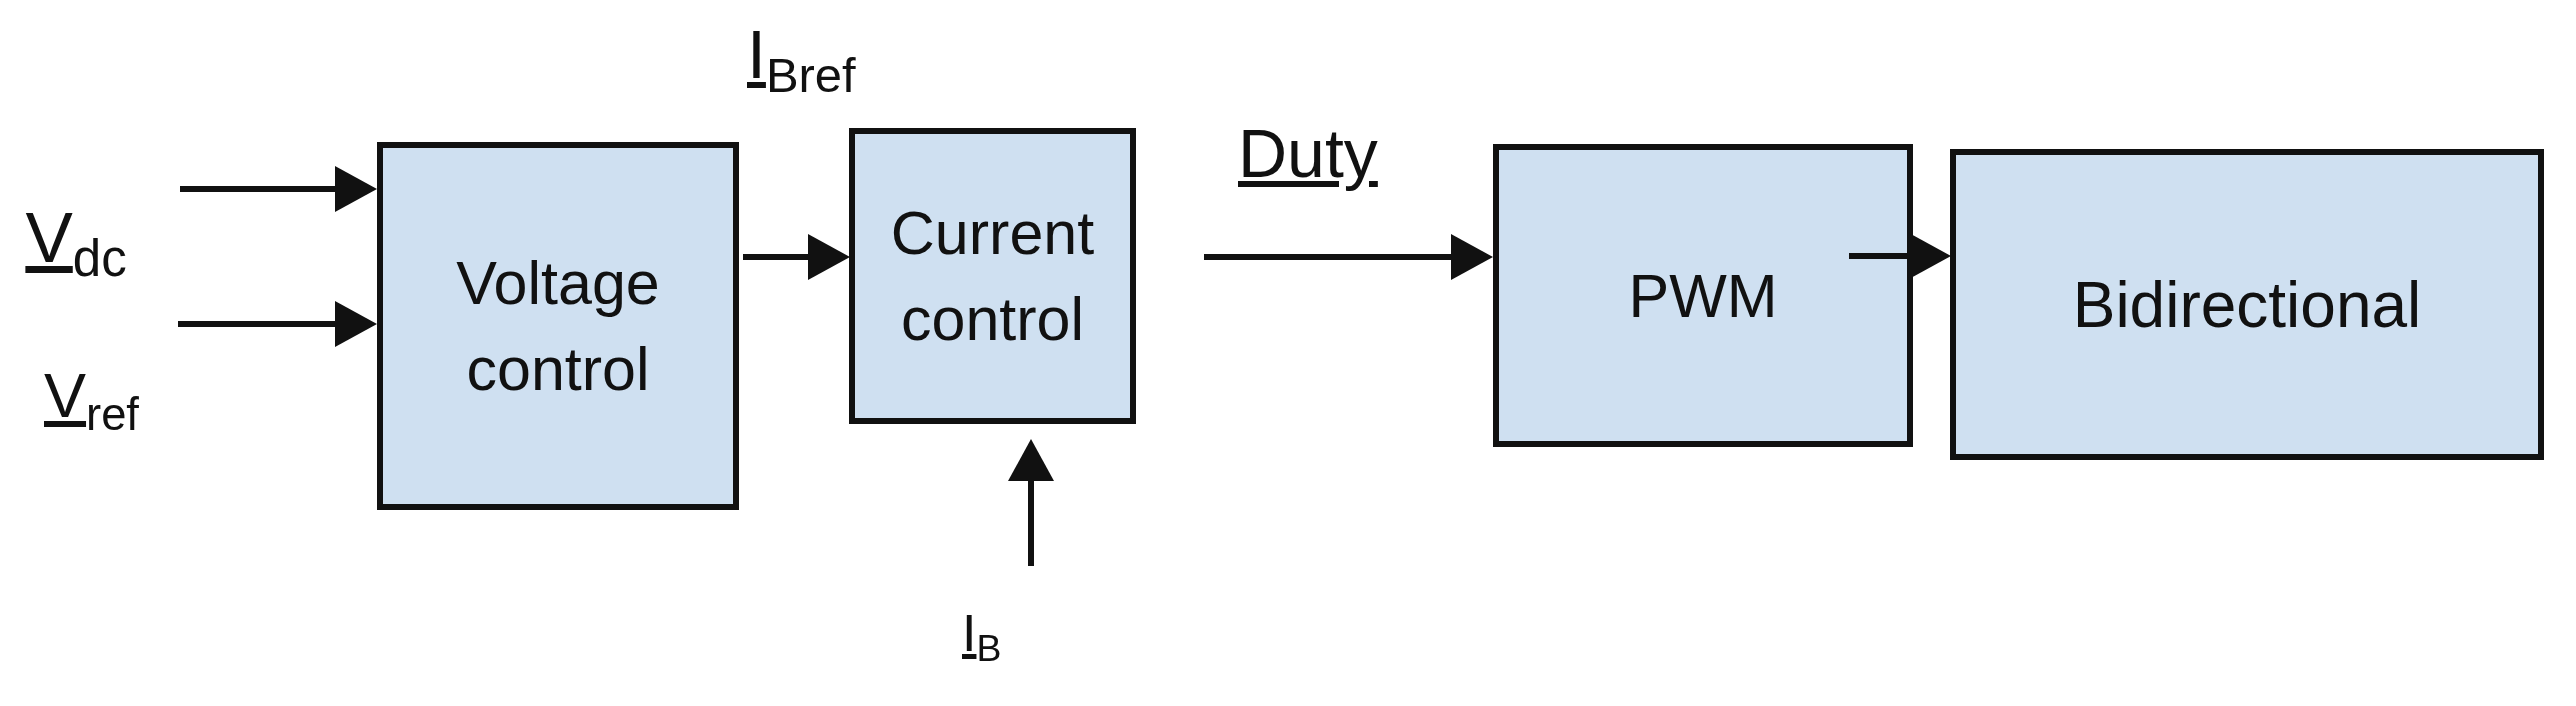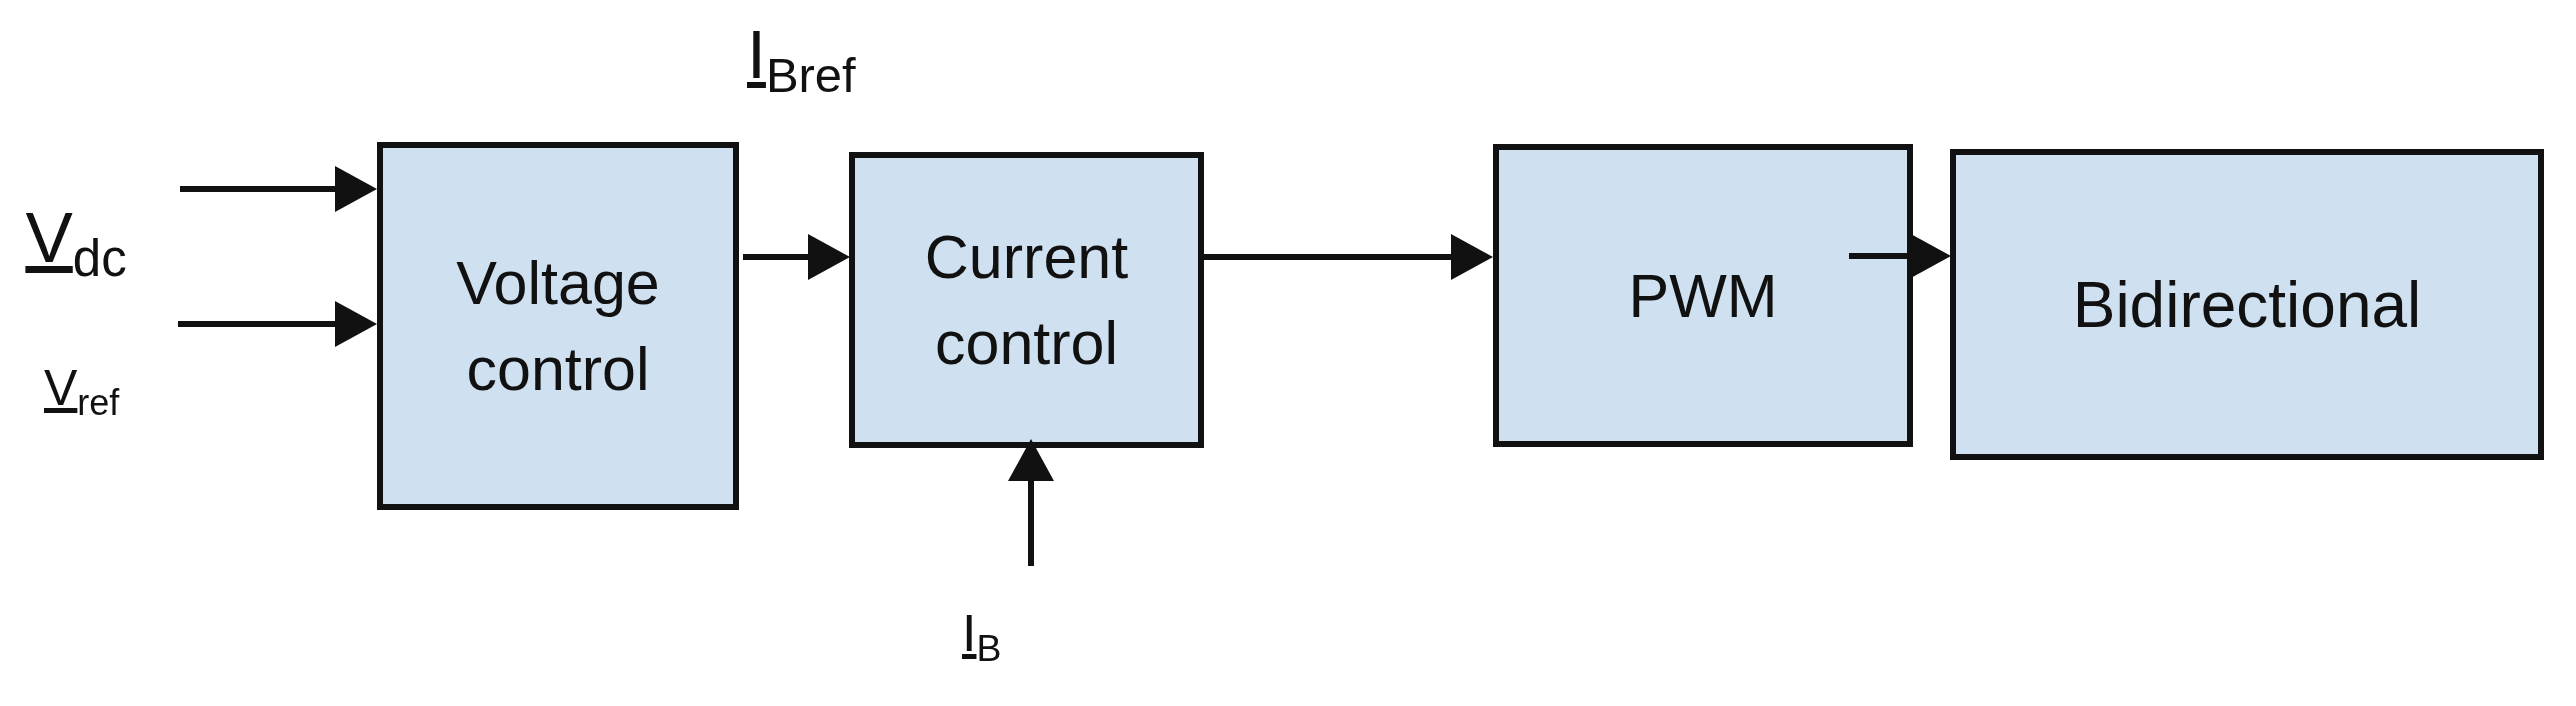--- a/index.html
+++ b/index.html
@@ -21,28 +21,28 @@
   .block{
     position:absolute;
     box-sizing:border-box;
     background:var(--block-fill);
     border:6px solid var(--line);
     display:flex;flex-direction:column;
     align-items:center;justify-content:center;
     text-align:center;
   }
   .b-voltage{left:377px;top:142px;width:362px;height:368px;font-size:61px;line-height:86px;}
-  .b-current{left:849px;top:152px;width:355px;height:296px;font-size:61px;line-height:86px;}
+  .b-current{left:849px;top:128px;width:287px;height:296px;font-size:61px;line-height:86px;}
   .b-pwm    {left:1493px;top:144px;width:420px;height:303px;font-size:61px;line-height:68px;}
   .b-bidi   {left:1950px;top:149px;width:594px;height:311px;font-size:64px;line-height:90px;}
   
   .sig{position:absolute;white-space:nowrap;z-index:3;text-decoration:underline;}
   .sig sub{font-size:0.72em;line-height:0;vertical-align:-0.28em;}
   .l-vdc  {left:25.4px;  top:197px;font-size:71px;}
-  .l-vref {left:44px;  top:359px;font-size:50px;}
+  .l-vref {left:44px;  top:359px;font-size:63px;}
   .l-ibref{left:747px; top:15.2px; font-size:68px;}
   .l-ib   {left:962px;top:603px;font-size:52px;}
   .l-duty {left:1238px;top:108px;font-size:68px;line-height:90px;}
   
   .arrow{position:absolute;z-index:2;}
   .arrow .line-h{position:absolute;height:6.8px;background:var(--line);top:19.5px;left:0;}
   .arrow .head-r{
     position:absolute;right:0;top:0;width:0;height:0;
     border-top:23px solid transparent;
     border-bottom:23px solid transparent;
@@ -79,20 +79,21 @@
 
   <div class="sig l-vref">
     <span>V</span><sub>ref</sub>
   </div>
 
   <div class="sig l-ibref">
     <span>I</span><sub>Bref</sub>
   </div>
 
   <div class="sig l-duty">
+    <div>Duty</div>
   </div>
 
   <div class="sig l-ib">
     <span>I</span><sub>B</sub>
   </div>
 
   <div class="arrow a-vdc">
     <div class="line-h"></div>
     <div class="head-r"></div>
   </div>

